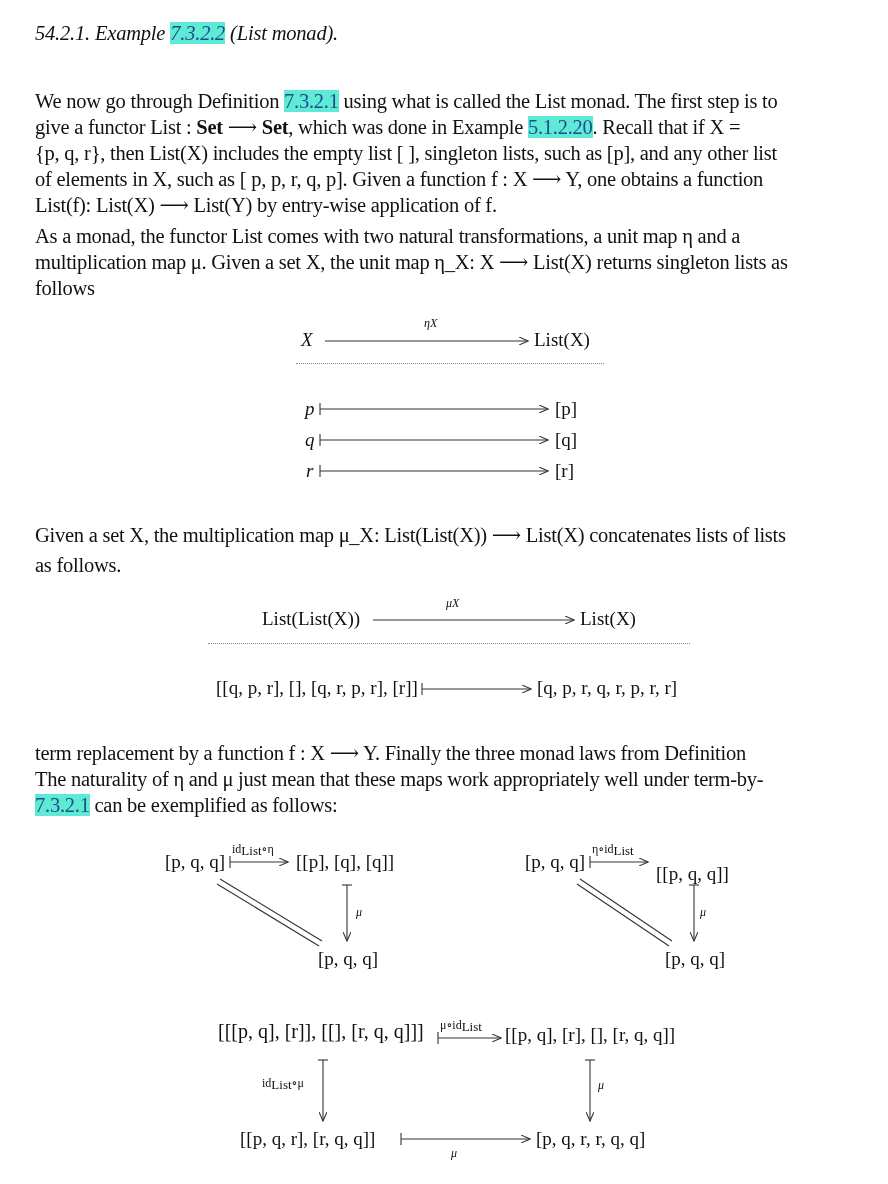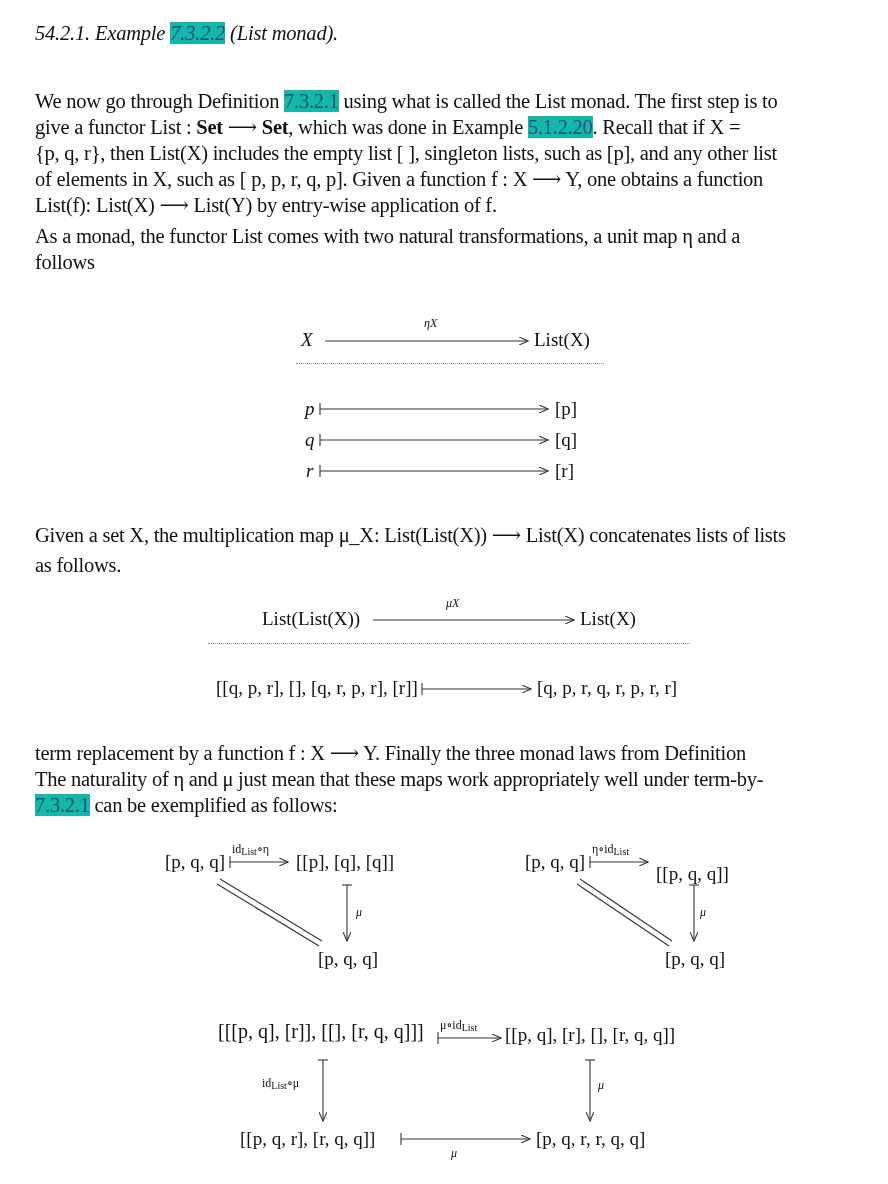--- a/index.html
+++ b/index.html
@@ -9,28 +9,28 @@
       color: #111111;
     }
     .heading {
       position: absolute; left: 35px; top: 22px;
       font-size: 20.5px; font-style: italic; letter-spacing: -0.2px;
     }
     .para {
       position: absolute; left: 35px; width: 830px;
       font-size: 20.5px; line-height: 26px; letter-spacing: -0.25px;
     }
-    .hl { background: #14b8a6; color: #1a4f8a; margin-top: 11px; }
+    .hl { background: #5eead4; color: #1a4f8a; margin-top: 11px; }
     .hl-link { cursor: pointer; }
     .m { font-style: italic; }
     .b { font-weight: bold; }
     .abs { position: absolute; white-space: nowrap; }
     .dmath { font-family: "Liberation Serif", "DejaVu Serif", serif; font-size: 19px; color: #111; }
     .small { font-size: 12px; }
-    .sub { font-size: 10px; vertical-align: -2px; }
+    .sub { font-size: 13px; vertical-align: -2px; }
     svg.diag { position: absolute; left: 0; top: 0; }
     .dotted { position: absolute; border-top: 1px dotted #888; height: 0; }
   </style>
 </head>
 <body>
 
 <div class="heading">
   <span>54.2.1.</span>
   <span>Example</span>
   <span class="hl hl-link">7.3.2.2</span>
@@ -40,20 +40,21 @@
 <div class="para" style="top:88px;">
   <div><span>We now go through Definition </span><span class="hl hl-link">7.3.2.1</span><span> using what is called the List monad. The first step is to</span></div>
   <div><span>give a functor List : </span><span class="b">Set</span><span> ⟶ </span><span class="b">Set</span><span>, which was done in Example </span><span class="hl hl-link">5.1.2.20</span><span>. Recall that if X =</span></div>
   <div>{p, q, r}, then List(X) includes the empty list [ ], singleton lists, such as [p], and any other list</div>
   <div>of elements in X, such as [ p, p, r, q, p]. Given a function f : X ⟶ Y, one obtains a function</div>
   <div>List(f): List(X) ⟶ List(Y) by entry-wise application of f.</div>
 </div>
 
 <div class="para" style="top:223px;">
   <div>As a monad, the functor List comes with two natural transformations, a unit map η and a</div>
+  <div>multiplication map μ. Given a set X, the unit map η_X: X ⟶ List(X) returns singleton lists as</div>
   <div>follows</div>
 </div>
 
 <div>
   <span class="abs dmath m" style="left:301px; top:329px;">X</span>
   <span class="abs dmath small m" style="left:424px; top:316px;">ηX</span>
   <span class="abs dmath" style="left:534px; top:329px;">List(X)</span>
   <div class="dotted" style="left:296px; top:363px; width:308px;"></div>
   <span class="abs dmath m" style="left:305px; top:398px;">p</span>
   <span class="abs dmath" style="left:555px; top:398px;">[p]</span>

